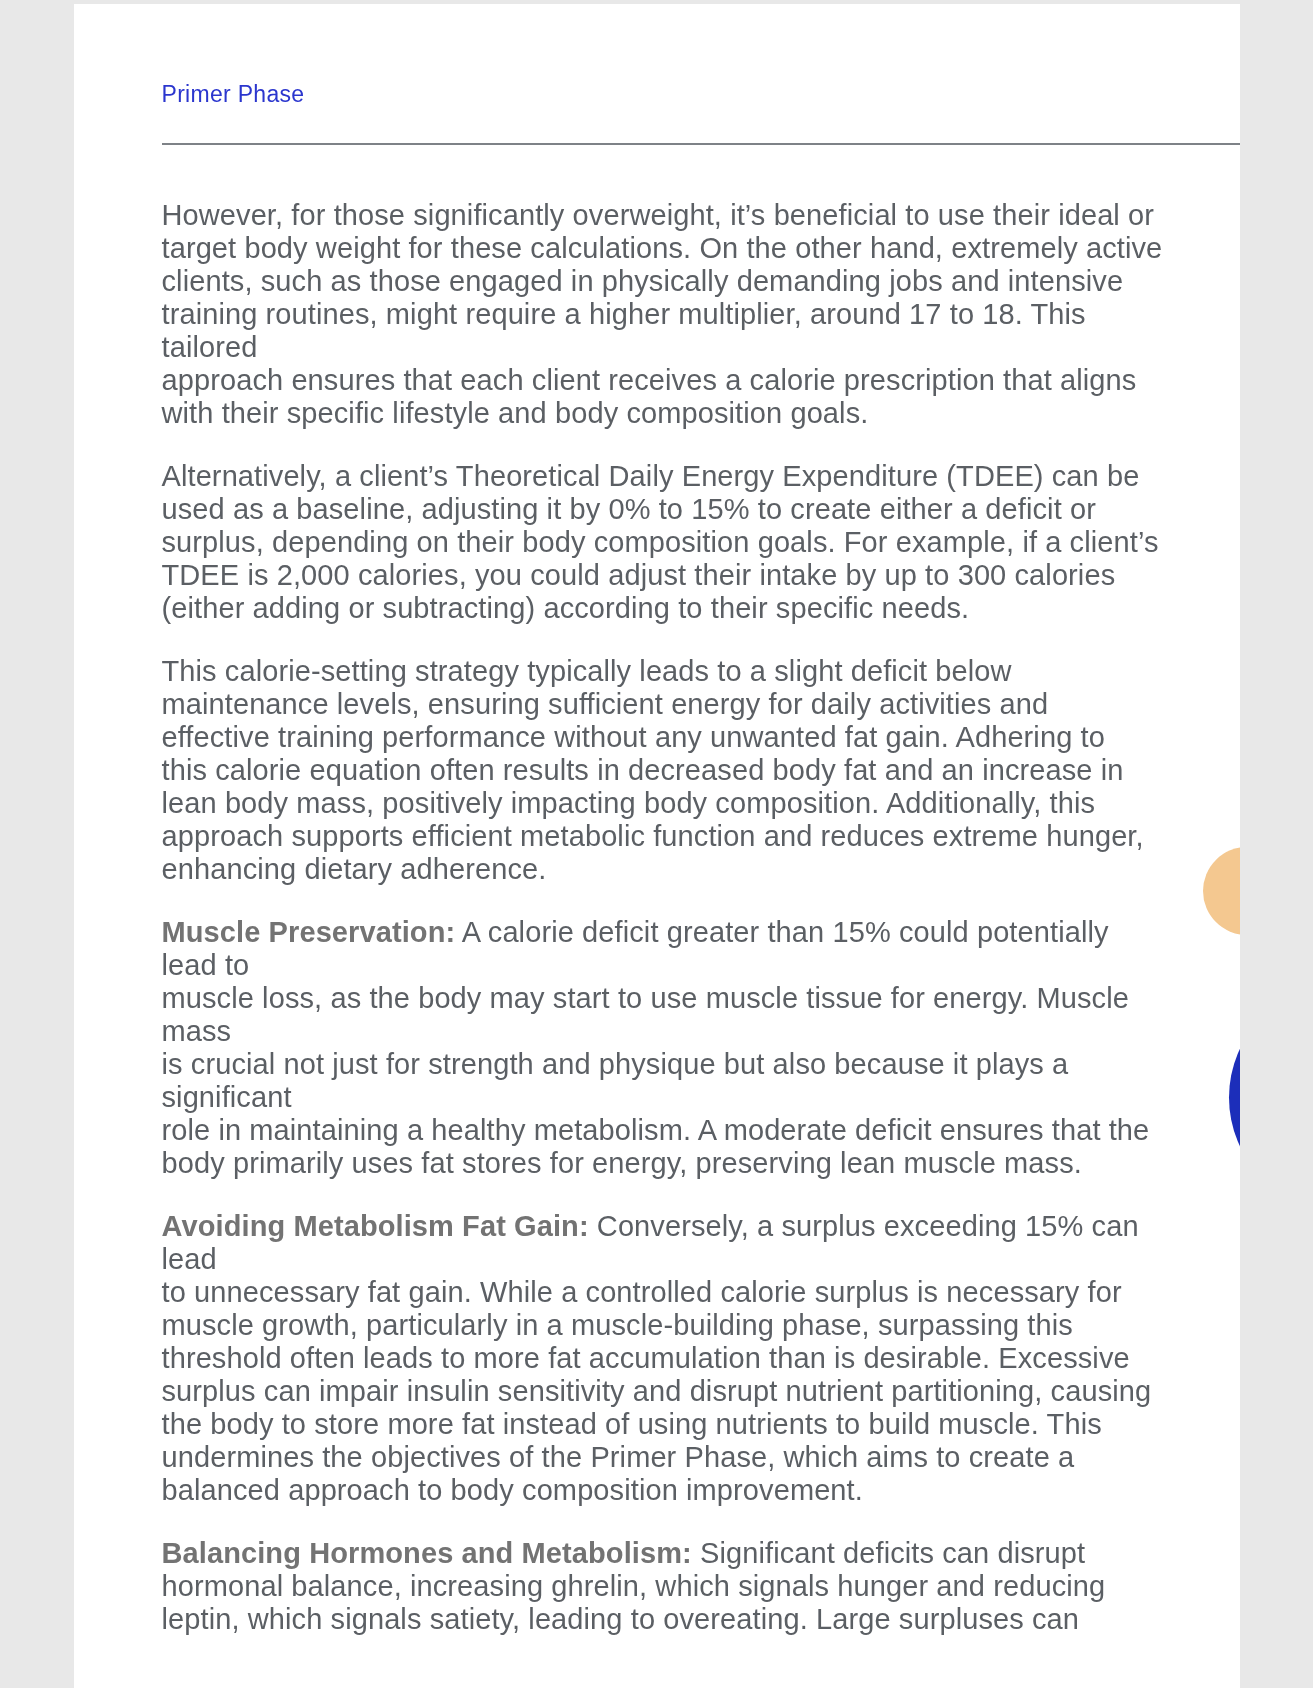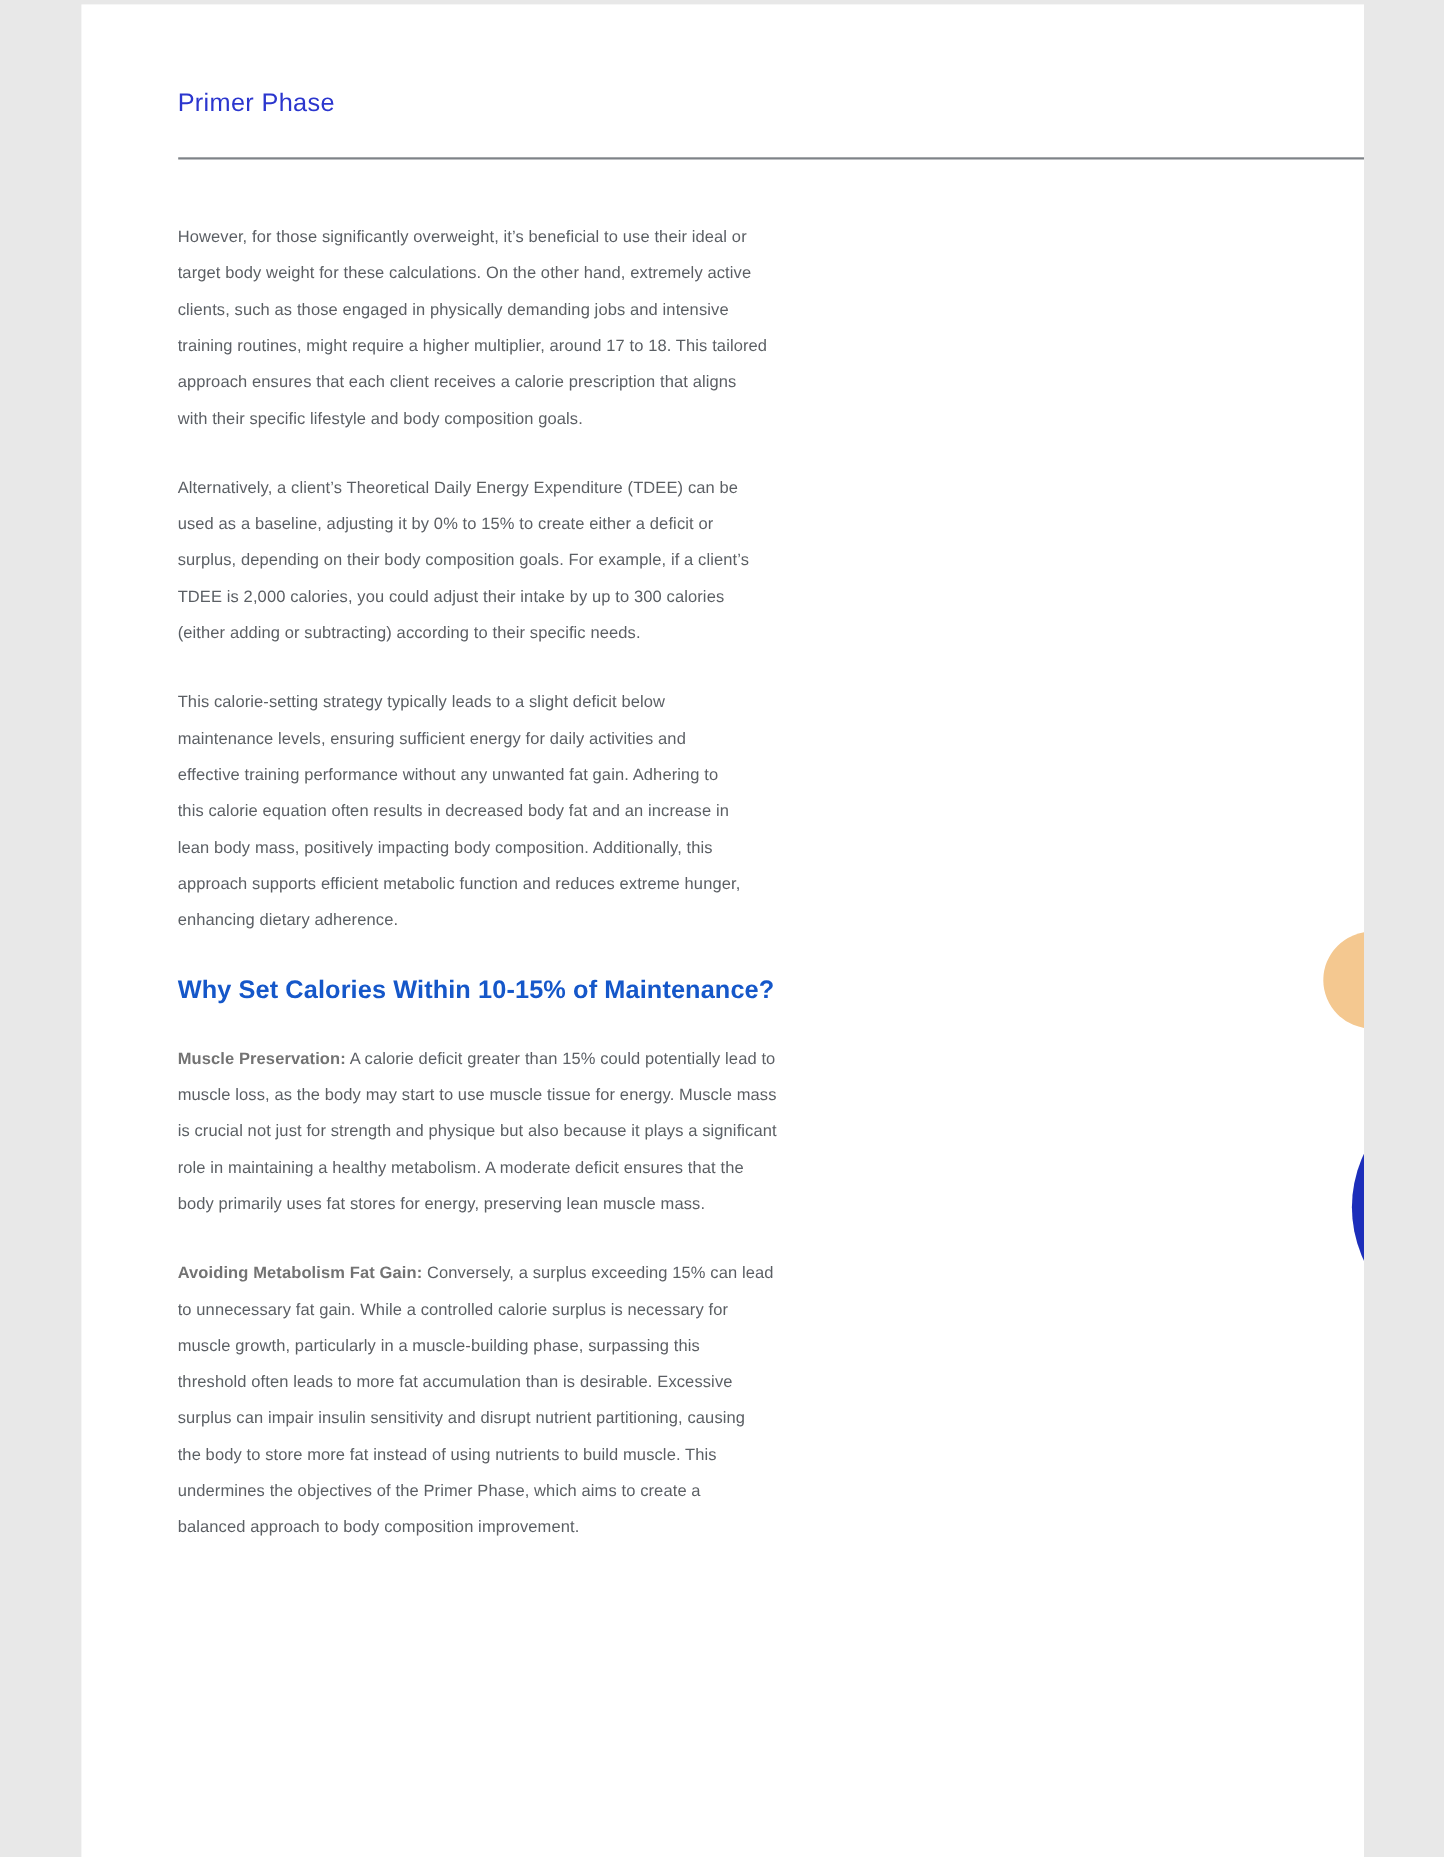--- a/index.html
+++ b/index.html
@@ -42,21 +42,21 @@
     height: 2px;
     background: #7E8287;
   }
   .content {
     position: absolute;
     top: 195px;
     left: 88px;
     width: 1010px;
   }
   .para {
-    font-size: 15px;
+    font-size: 29px;
     line-height: 33px;
     color: #5B5F64;
     white-space: pre-line;
     margin: 0 0 30px 0;
     letter-spacing: 0.1px;
   }
   .section-heading {
     font-size: 23px;
     line-height: 33px;
     font-weight: 700;
@@ -112,33 +112,35 @@
 TDEE is 2,000 calories, you could adjust their intake by up to 300 calories
 (either adding or subtracting) according to their specific needs.</p>
     <p class="para">This calorie-setting strategy typically leads to a slight deficit below
 maintenance levels, ensuring sufficient energy for daily activities and
 effective training performance without any unwanted fat gain. Adhering to
 this calorie equation often results in decreased body fat and an increase in
 lean body mass, positively impacting body composition. Additionally, this
 approach supports efficient metabolic function and reduces extreme hunger,
 enhancing dietary adherence.</p>
 
-    <h2 class="section-heading">Why Set Calories Within 10-15% of Maintenance?</h2>
 
     <p class="para"><span class="lead">Muscle Preservation:</span><span> A calorie deficit greater than 15% could potentially lead to
 muscle loss, as the body may start to use muscle tissue for energy. Muscle mass
 is crucial not just for strength and physique but also because it plays a significant
 role in maintaining a healthy metabolism. A moderate deficit ensures that the
 body primarily uses fat stores for energy, preserving lean muscle mass.</span></p>
     <p class="para"><span class="lead">Avoiding Metabolism Fat Gain:</span><span> Conversely, a surplus exceeding 15% can lead
 to unnecessary fat gain. While a controlled calorie surplus is necessary for
 muscle growth, particularly in a muscle-building phase, surpassing this
 threshold often leads to more fat accumulation than is desirable. Excessive
 surplus can impair insulin sensitivity and disrupt nutrient partitioning, causing
 the body to store more fat instead of using nutrients to build muscle. This
 undermines the objectives of the Primer Phase, which aims to create a
 balanced approach to body composition improvement.</span></p>
+    <p class="para"><span class="lead">Balancing Hormones and Metabolism:</span><span> Significant deficits can disrupt
+hormonal balance, increasing ghrelin, which signals hunger and reducing
+leptin, which signals satiety, leading to overeating. Large surpluses can</span></p>
   </div>
 
   <div class="circle circle-tan"></div>
   <div class="circle circle-blue"></div>
 
 </div>
 
 </body></html>

